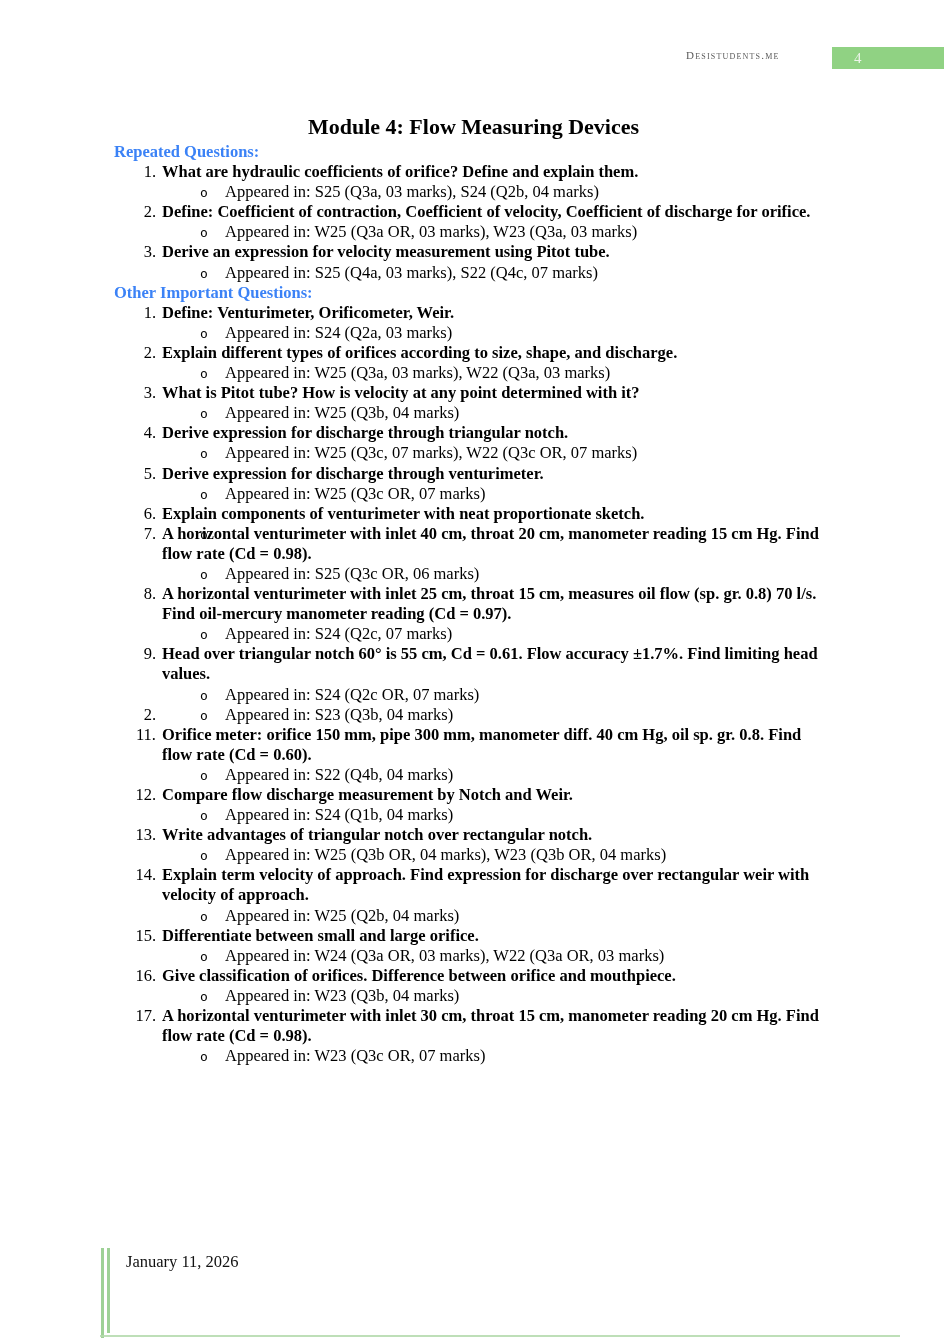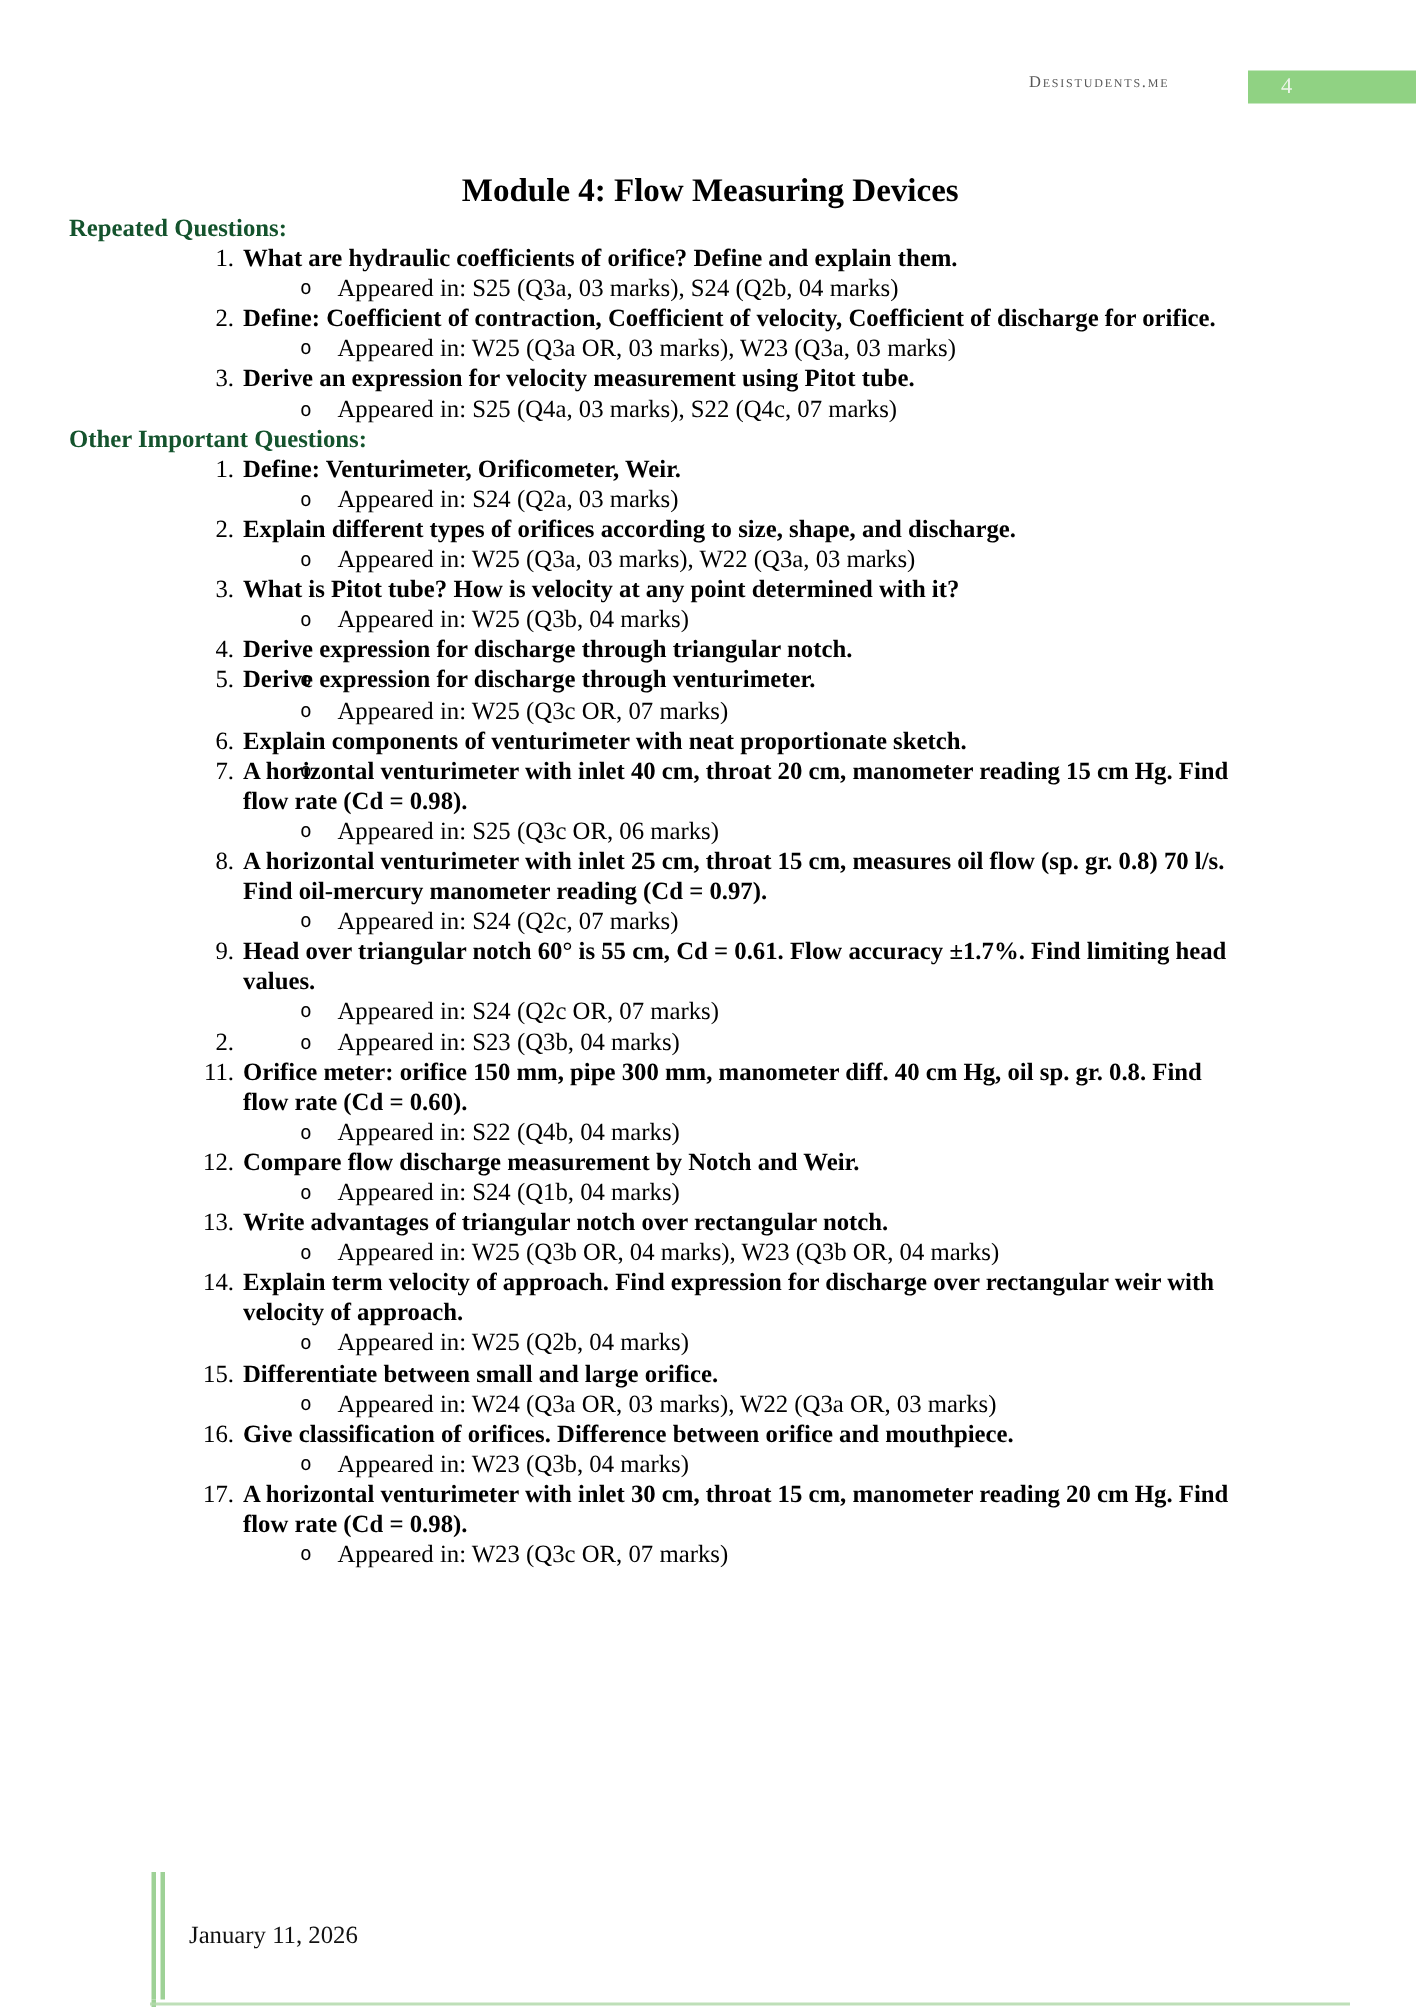--- a/index.html
+++ b/index.html
@@ -25,21 +25,21 @@
     position:absolute;top:113px;left:0;width:100%;text-align:center;
     font-size:22px;font-weight:bold;margin:0;line-height:27px;color:#000;
   }
 
   
   .content{
     position:absolute;top:142px;left:0;right:0;
     font-size:16.5px;line-height:20.1px;
   }
   .section-heading{
-    margin-left:46px;font-weight:bold;color:#14532d;
+    margin-left:114px;font-weight:bold;color:#3b82f6;
   }
   .q{
     position:relative;margin-left:162px;margin-right:112px;
     font-weight:bold;color:#000;
   }
   .q .num{
     position:absolute;left:-36px;width:30px;text-align:right;
     font-weight:normal;
   }
   .sub{
@@ -52,21 +52,21 @@
   }
 
   
   .footer-bars{
     position:absolute;left:101px;top:1248px;width:15px;height:85px;
   }
   .footer-bars span{
     display:inline-block;width:3px;height:100%;margin-right:3px;vertical-align:top;
   }
   .footer-date{
-    position:absolute;left:126px;top:1280px;font-size:16.5px;color:#111;
+    position:absolute;left:126px;top:1252px;font-size:16.5px;color:#111;
   }
   .bottom-rule{
     position:absolute;left:100px;top:1335px;width:800px;height:2px;opacity:.85;
   }
 </style>
 </head>
 <body>
 
 <div class="page">
 
@@ -85,21 +85,21 @@
       <div class="q"><span class="num">3.</span><span class="qtext">Derive an expression for velocity measurement using Pitot tube.</span></div>
       <div class="sub"><span class="bullet">o</span><span class="atext">Appeared in: S25 (Q4a, 03 marks), S22 (Q4c, 07 marks)</span></div>
       <div class="section-heading">Other Important Questions:</div>
       <div class="q"><span class="num">1.</span><span class="qtext">Define: Venturimeter, Orificometer, Weir.</span></div>
       <div class="sub"><span class="bullet">o</span><span class="atext">Appeared in: S24 (Q2a, 03 marks)</span></div>
       <div class="q"><span class="num">2.</span><span class="qtext">Explain different types of orifices according to size, shape, and discharge.</span></div>
       <div class="sub"><span class="bullet">o</span><span class="atext">Appeared in: W25 (Q3a, 03 marks), W22 (Q3a, 03 marks)</span></div>
       <div class="q"><span class="num">3.</span><span class="qtext">What is Pitot tube? How is velocity at any point determined with it?</span></div>
       <div class="sub"><span class="bullet">o</span><span class="atext">Appeared in: W25 (Q3b, 04 marks)</span></div>
       <div class="q"><span class="num">4.</span><span class="qtext">Derive expression for discharge through triangular notch.</span></div>
-      <div class="sub"><span class="bullet">o</span></div>
+      <div class="sub"><span class="bullet">o</span><span class="atext">Appeared in: W25 (Q3c, 07 marks), W22 (Q3c OR, 07 marks)</span></div>
       <div class="q"><span class="num">5.</span><span class="qtext">Derive expression for discharge through venturimeter.</span></div>
       <div class="sub"><span class="bullet">o</span><span class="atext">Appeared in: W25 (Q3c OR, 07 marks)</span></div>
       <div class="q"><span class="num">6.</span><span class="qtext">Explain components of venturimeter with neat proportionate sketch.</span></div>
       <div class="sub"><span class="bullet">o</span></div>
       <div class="q"><span class="num">7.</span><span class="qtext">A horizontal venturimeter with inlet 40 cm, throat 20 cm, manometer reading 15 cm Hg. Find flow rate (Cd = 0.98).</span></div>
       <div class="sub"><span class="bullet">o</span><span class="atext">Appeared in: S25 (Q3c OR, 06 marks)</span></div>
       <div class="q"><span class="num">8.</span><span class="qtext">A horizontal venturimeter with inlet 25 cm, throat 15 cm, measures oil flow (sp. gr. 0.8) 70 l/s. Find oil-mercury manometer reading (Cd = 0.97).</span></div>
       <div class="sub"><span class="bullet">o</span><span class="atext">Appeared in: S24 (Q2c, 07 marks)</span></div>
       <div class="q"><span class="num">9.</span><span class="qtext">Head over triangular notch 60° is 55 cm, Cd = 0.61. Flow accuracy ±1.7%. Find limiting head values.</span></div>
       <div class="sub"><span class="bullet">o</span><span class="atext">Appeared in: S24 (Q2c OR, 07 marks)</span></div>

